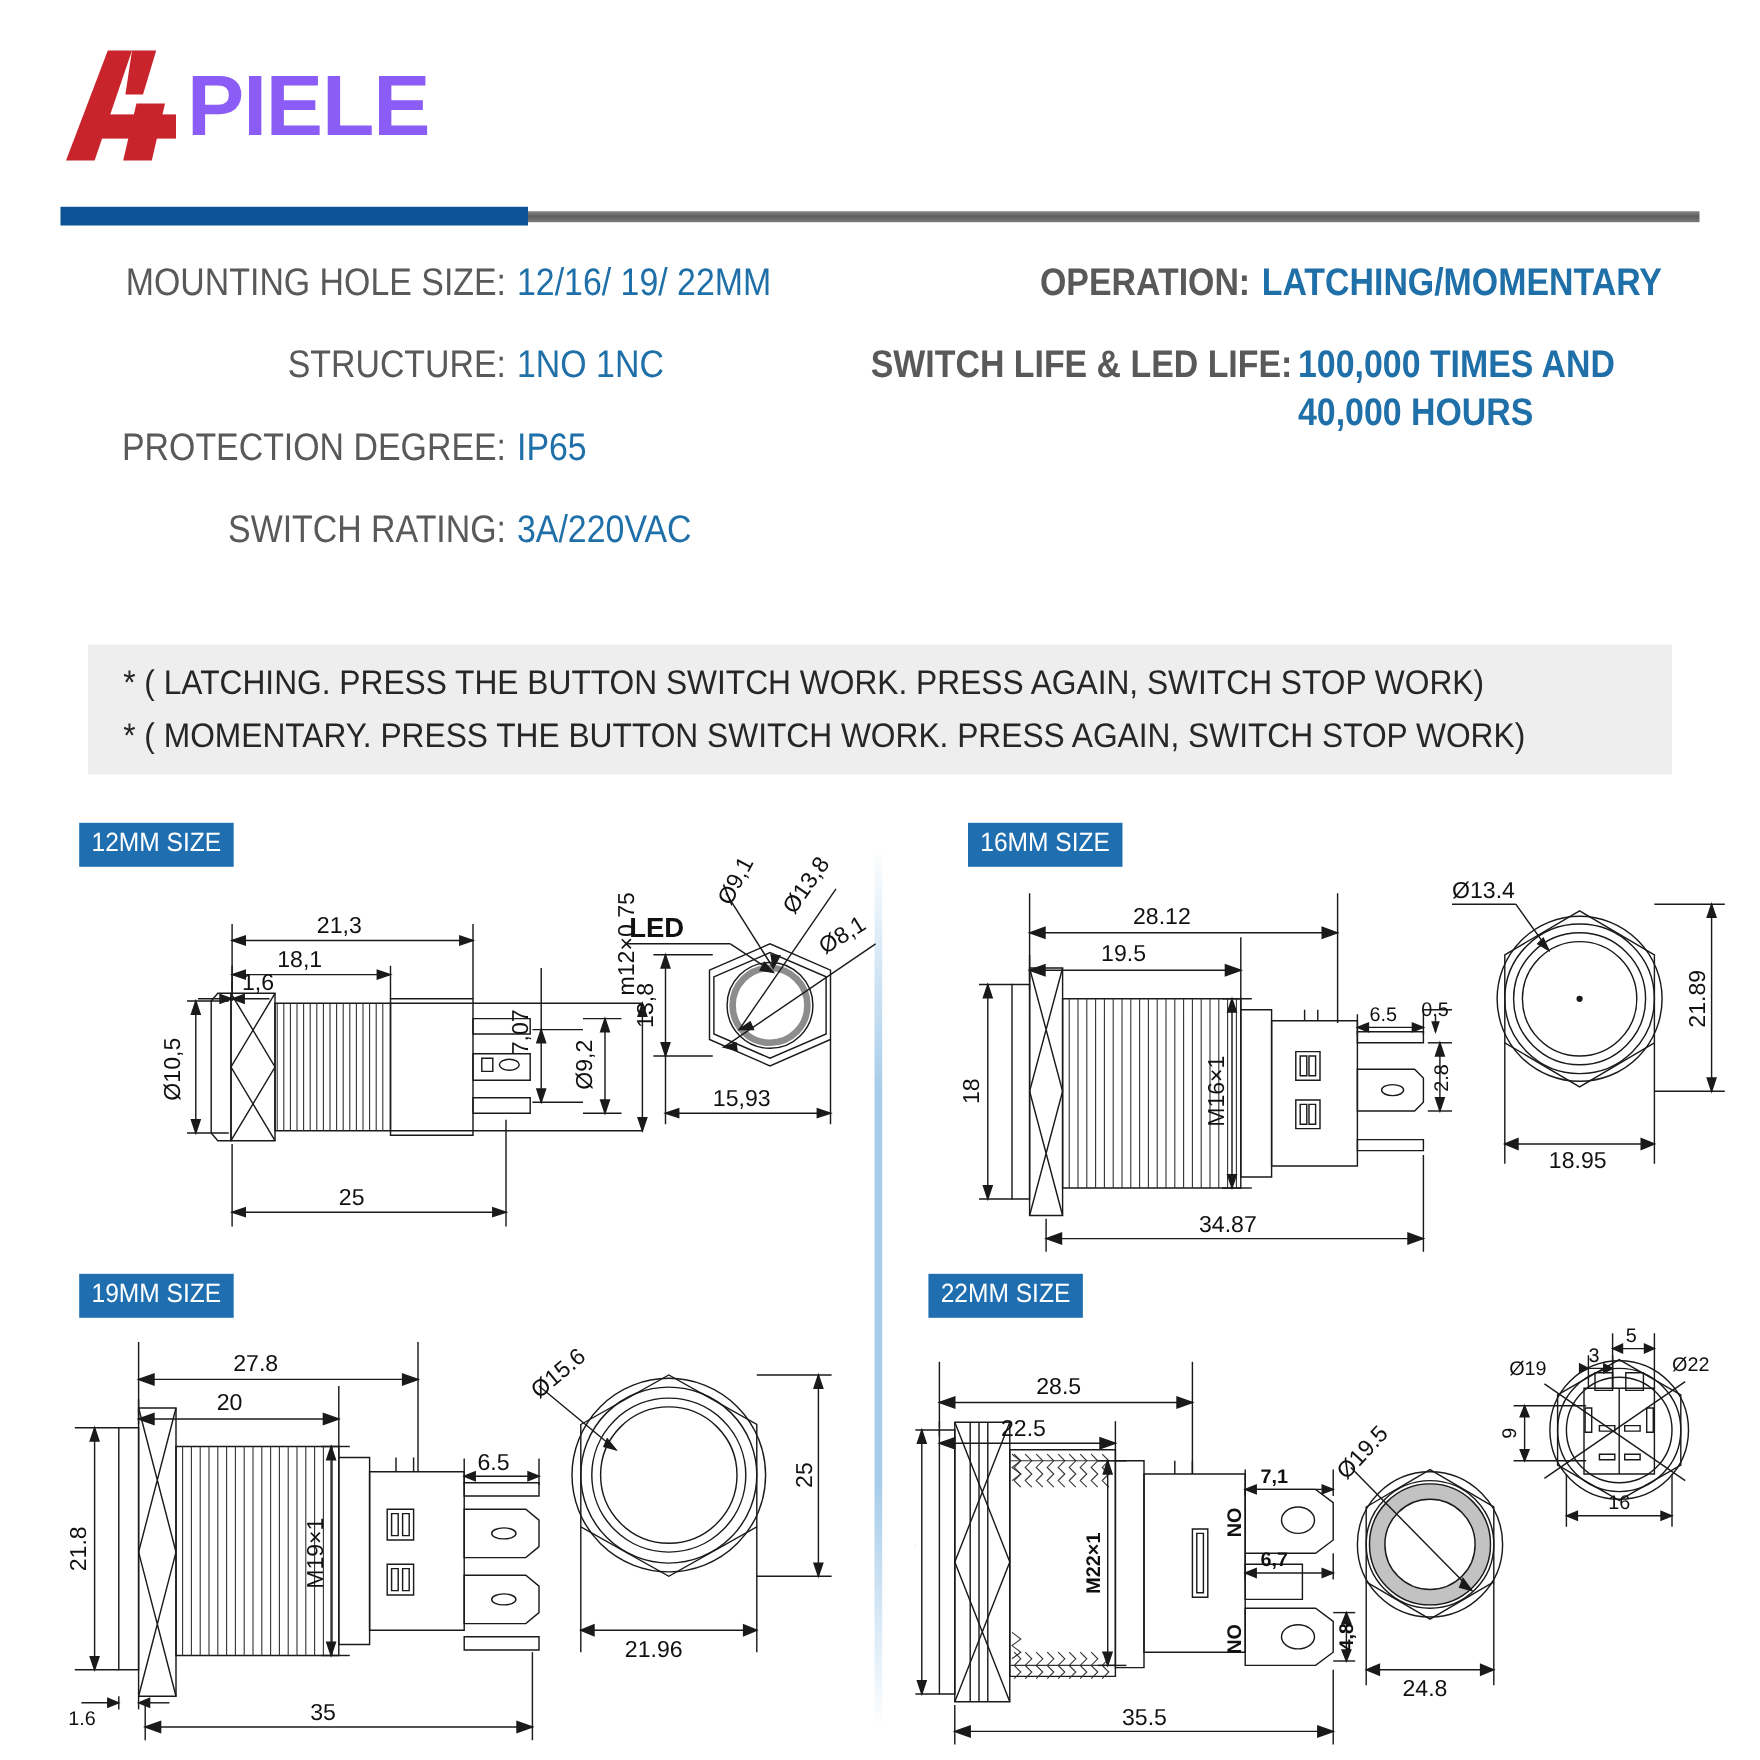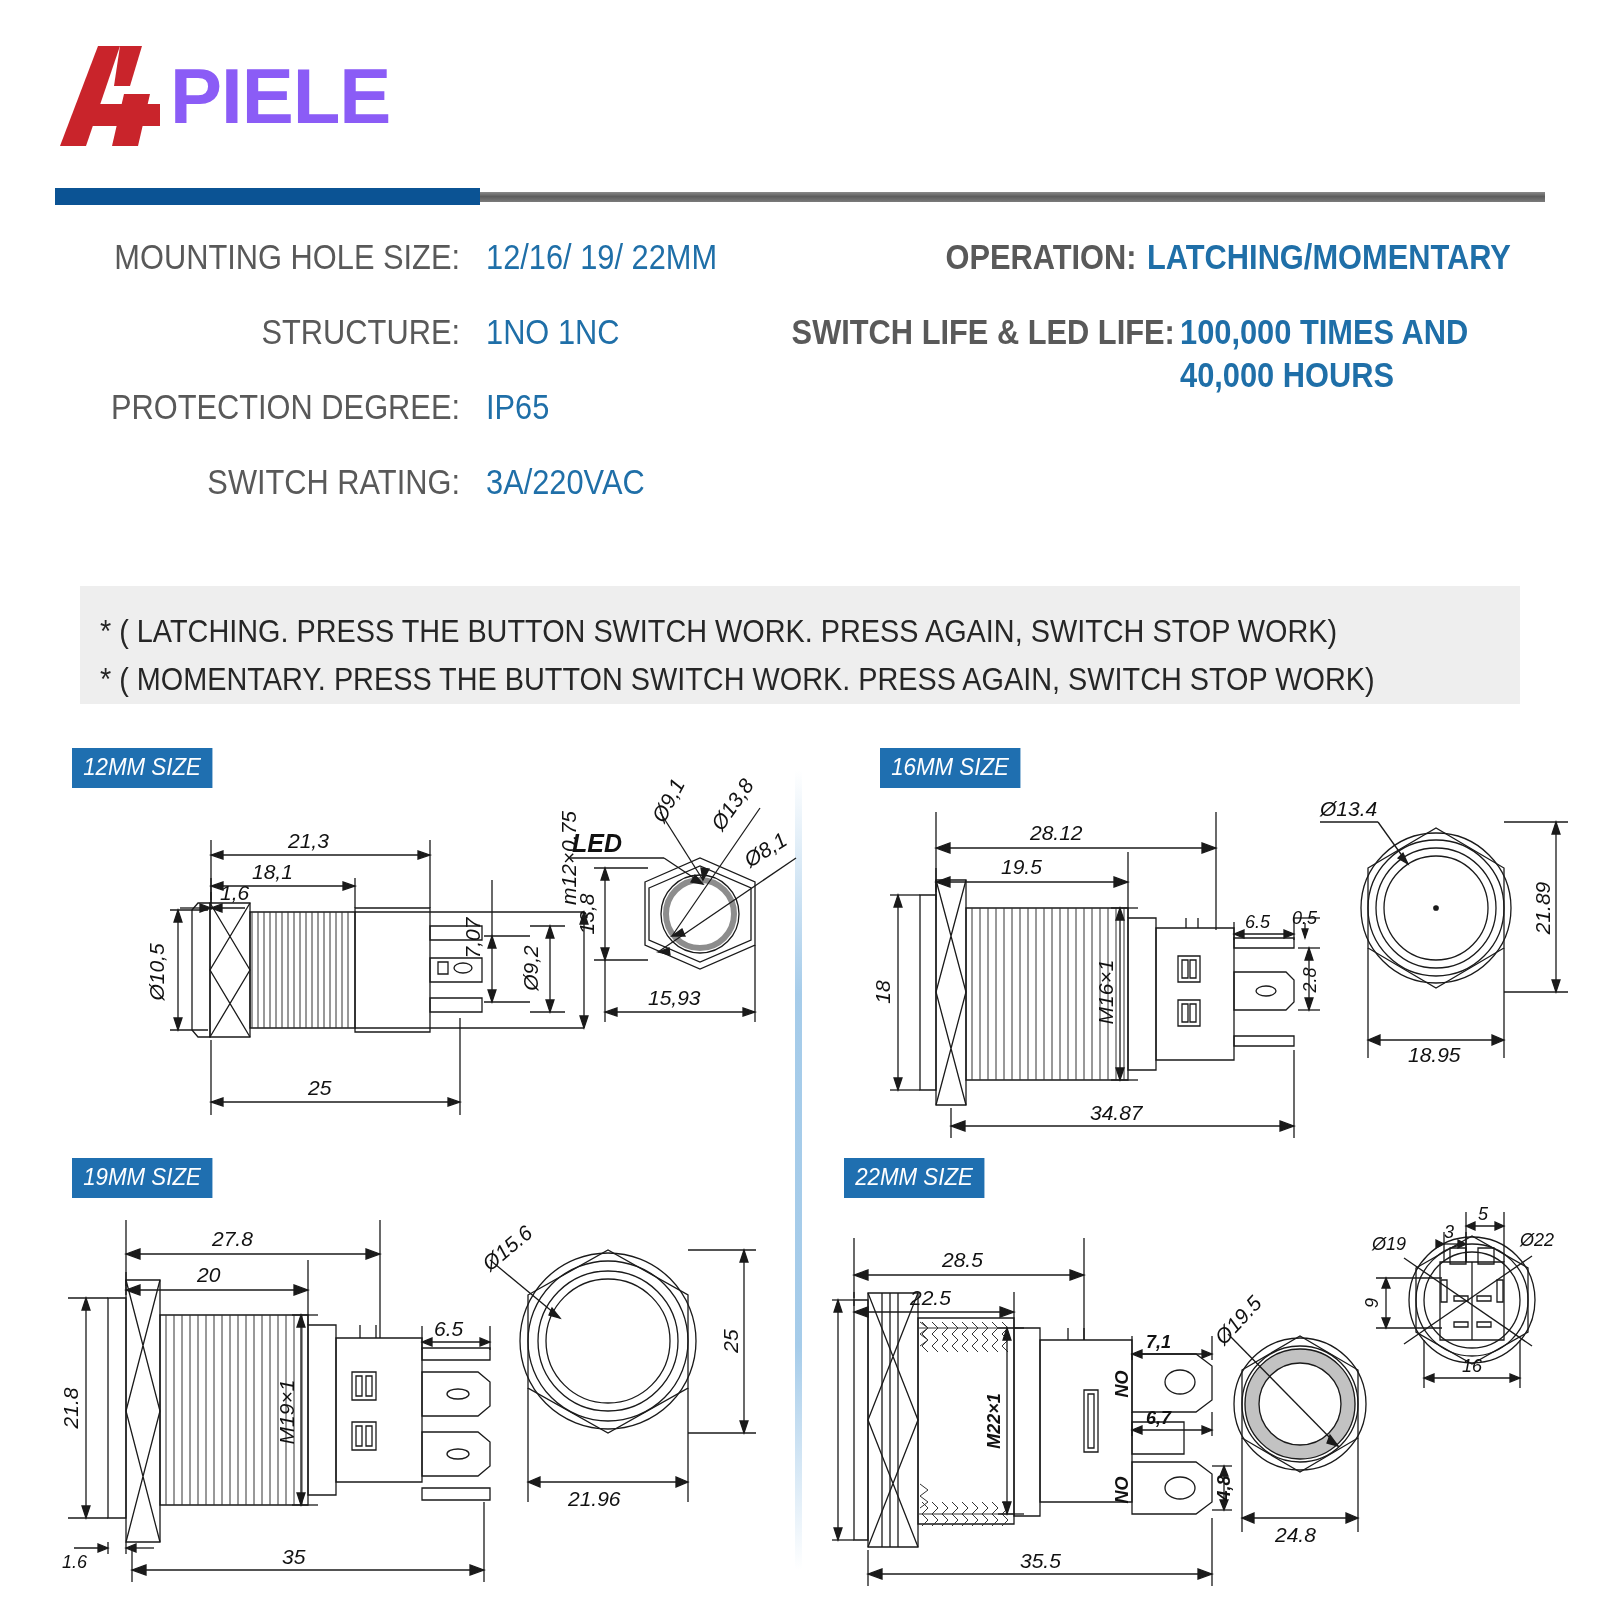--- a/index.html
+++ b/index.html
@@ -39,44 +39,44 @@
   }
   .spec-value {
     color:#1f6fa8; font-size:35px; line-height:1.22;
     margin-left:10px; white-space:nowrap;
     font-family:"Liberation Sans", sans-serif;
     transform:scaleX(0.88); transform-origin:left center;
   }
   .spec-value.wrap { white-space:normal; width:440px; }
   #col-left .spec-label { width:420px; }
   #col-right .spec-label { width:430px; }
-  #col-left .spec-row { height:67px;gap:16px; }
+  #col-left .spec-row { height:67px; }
   #col-right .spec-row { height:67px;font-weight:bold; }
 
   
   .lamp-row { display:flex; align-items:center; gap:6px; margin-left:12px; margin-top:2px; }
   .lamp { width:42px; height:42px; border-radius:50%; border:4px solid #ccc;
           display:flex; align-items:center; justify-content:center; background:#fff; }
   .lamp i { display:block; width:24px; height:24px; border-radius:50%; }
 
   
   #notes {
     position:absolute; left:80px; top:586px; width:1440px; height:118px;
     background:#eeeeee;
-    display:flex; flex-direction:column; justify-content:flex-end;
-    padding-left:20px;
+    display:flex; flex-direction:column; justify-content:center;
+    padding-left:32px;
   }
   .note-line {
     color:#262626; font-size:31px; line-height:1.55;
     font-family:"Liberation Sans", sans-serif; white-space:nowrap;
     transform:scaleX(0.93); transform-origin:left center;
   }
 
   
-  #drawings { position:absolute; left:0; top:740px; width:1600px; height:860px;font-style:italic; }
+  #drawings { position:absolute; left:0; top:740px; width:1600px; height:860px; }
   .panel { position:absolute; }
   #p12 { left:60px;  top:0px;   width:740px; height:410px; }
   #p16 { left:832px; top:0px;   width:740px; height:410px;margin-left:36px; }
   #p19 { left:60px;  top:410px; width:740px; height:450px; }
   #p22 { left:832px; top:410px; width:740px; height:450px; }
   .size-badge {
     position:absolute; left:12px; top:8px;
     background:#1f6fb0; color:#ffffff;
     font-size:24px; padding:5px 12px 7px 12px;
     font-family:"Liberation Sans", sans-serif;

